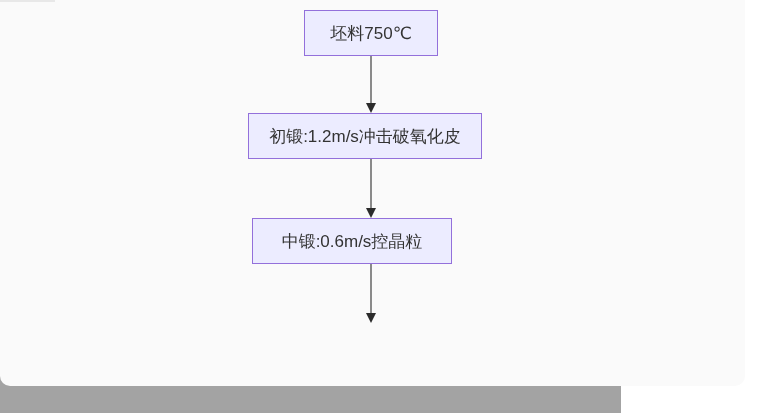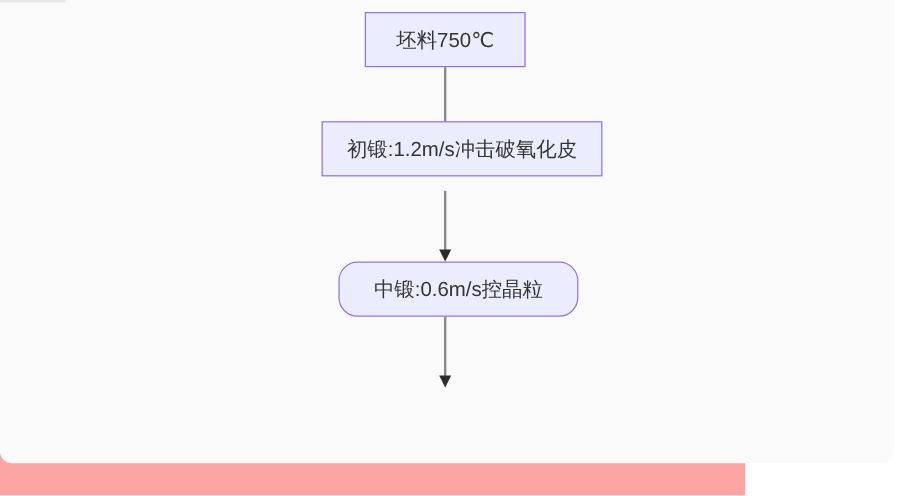--- a/index.html
+++ b/index.html
@@ -8,21 +8,21 @@
     background: #ffffff;
     width: 766px;
     height: 413px;
     overflow: hidden;
     font-family: "Liberation Sans", "DejaVu Sans", sans-serif;
   }
   .stage {
     position: relative;
     width: 621px;
     height: 413px;
-    background: #fca5a5;
+    background: #a3a3a3;
   }
   .canvas {
     position: absolute;
     left: 0;
     top: 0;
     width: 745px;
     height: 386px;
     background: #fafafa;
     border-radius: 0 0 10px 10px;
   }
@@ -41,22 +41,22 @@
     border: 1.5px solid #9370DB;
     color: #333333;
     font-size: 17px;
     line-height: 1;
     display: flex;
     align-items: center;
     justify-content: center;
     white-space: nowrap;
   }
   .node-1 { left: 304px; top: 10px;  width: 134px; height: 46px; }
-  .node-2 { left: 248px; top: 101px; width: 234px; height: 46px; margin-left: 20px; }
-  .node-3 { left: 282px; top: 218px; width: 200px; height: 46px; border-radius: 16px; }
+  .node-2 { left: 248px; top: 113px; width: 234px; height: 46px; }
+  .node-3 { left: 252px; top: 218px; width: 200px; height: 46px; }
   .node-4 { left: 267px; top: 323px; width: 211px; height: 46px; }
 
   .edge {
     position: absolute;
     width: 12px;
     margin-left: -6px;
   }
   .edge-1 { left: 371px; top: 56px;  height: 57px; }
   .edge-2 { left: 371px; top: 159px; height: 59px; }
   .edge-3 { left: 371px; top: 264px; height: 59px; }

